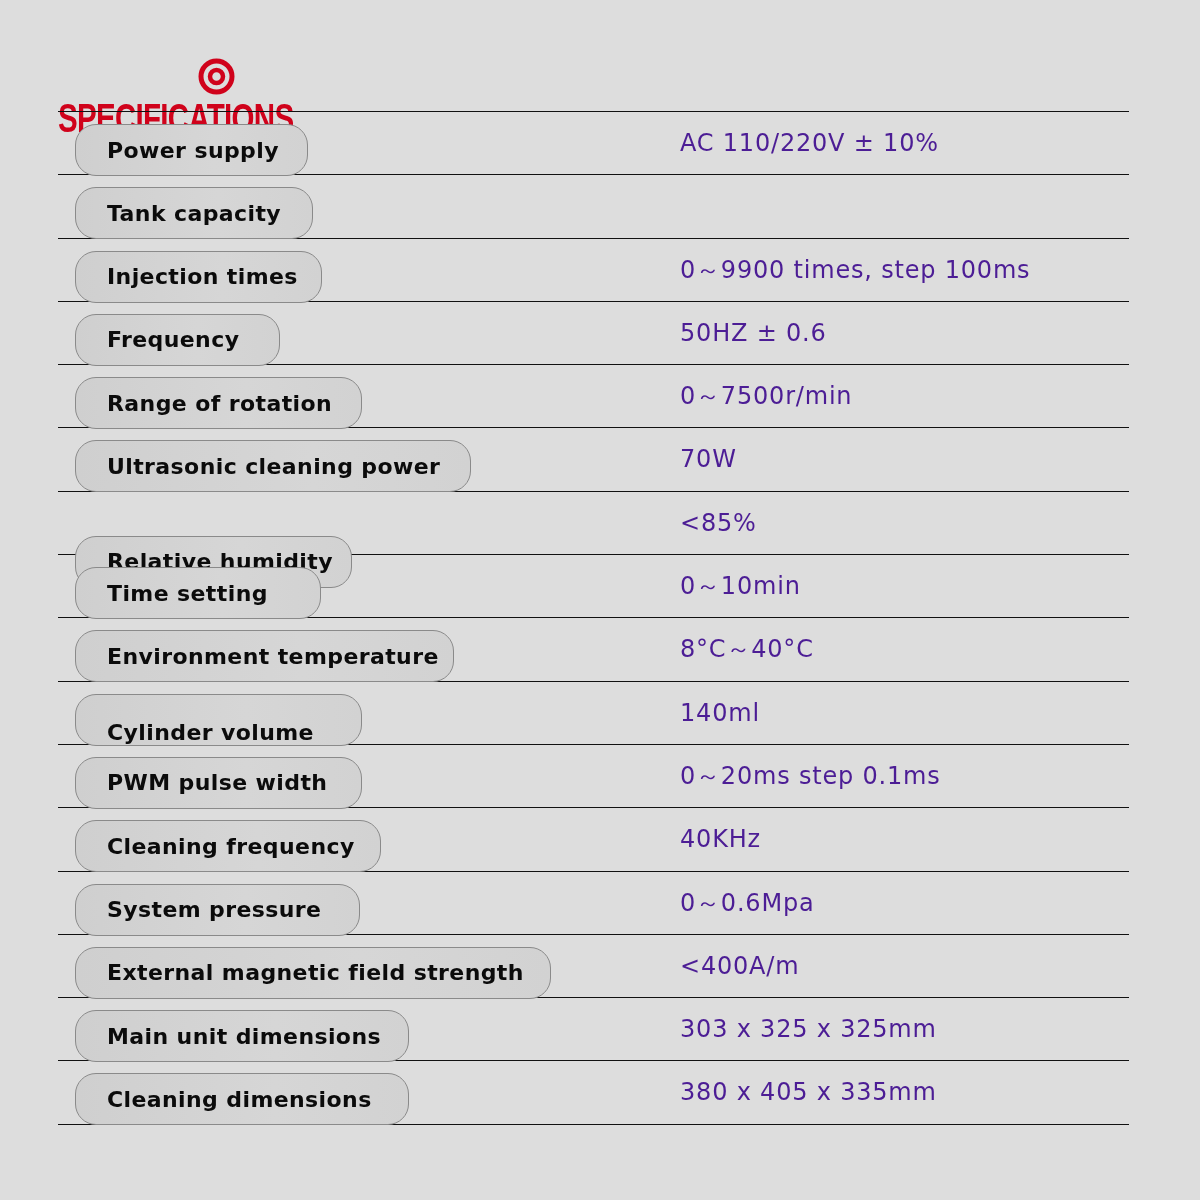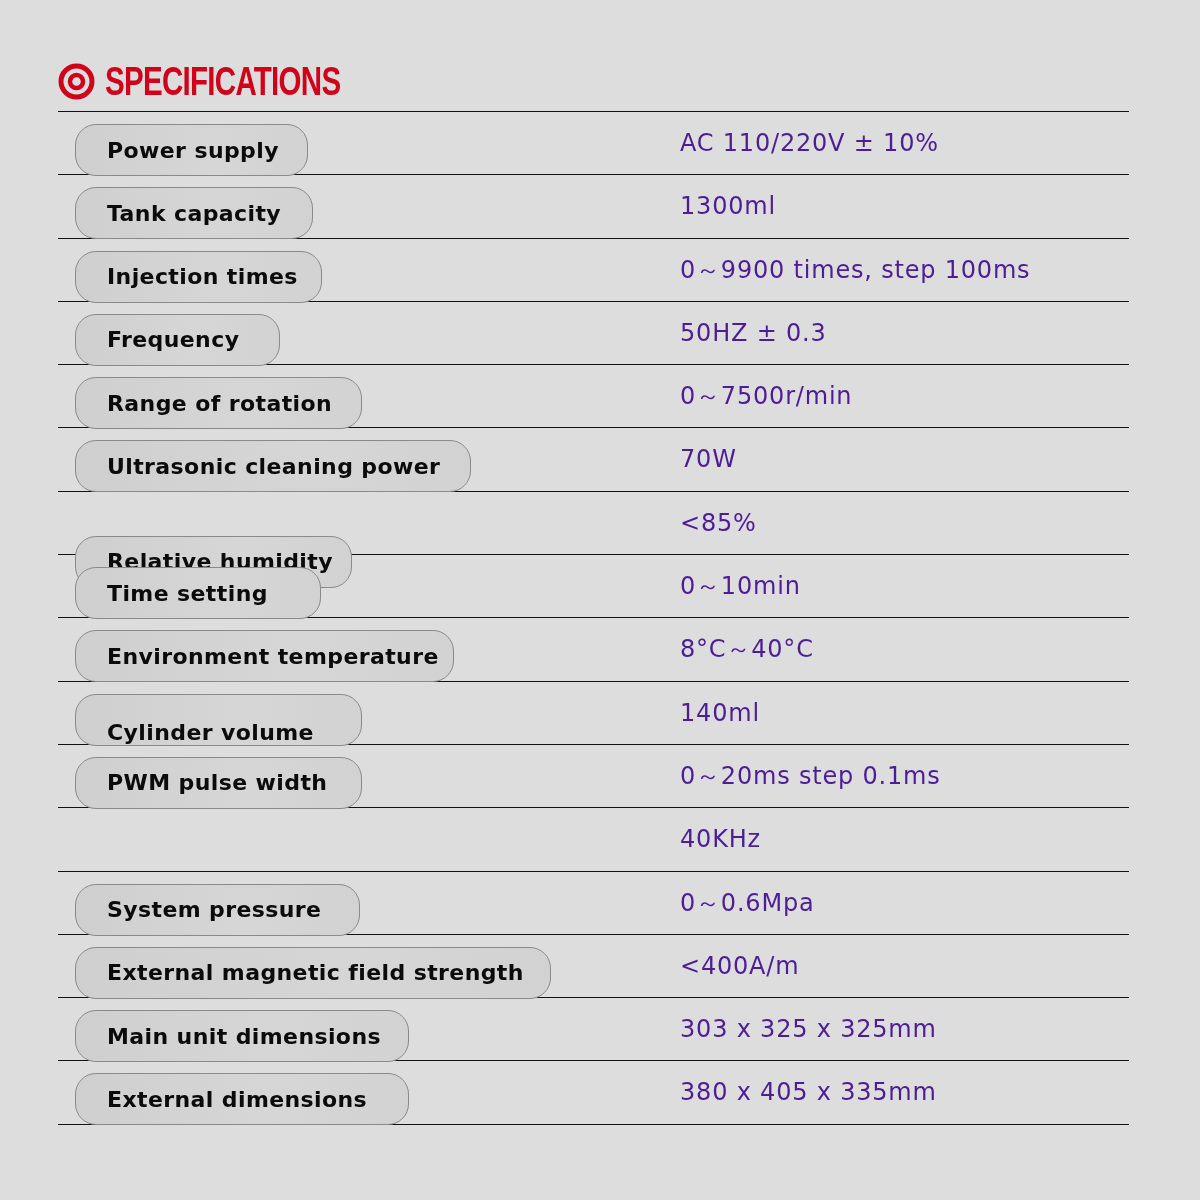--- a/index.html
+++ b/index.html
@@ -14,20 +14,21 @@
     overflow: hidden;
     font-family: "DejaVu Sans", sans-serif;
   }
   .header {
     position: absolute;
     left: 58px;
     top: 58px;
     height: 46px;
     display: flex;
     align-items: center;
+    flex-direction: column;
   }
   .title-icon {
     width: 37px;
     height: 37px;
     display: inline-block;
     margin-right: 10px;
   }
   .title-text {
     font-family: "Liberation Sans", sans-serif;
     font-weight: bold;
@@ -103,33 +104,32 @@
     <div class="row">
       <div class="pill" style="width: 233px;">
         <span class="pill-label">Power supply</span>
       </div>
       <div class="value">AC 110/220V ± 10%</div>
     </div>
     <div class="row">
       <div class="pill" style="width: 238px;">
         <span class="pill-label">Tank capacity</span>
       </div>
-      <div class="value">1300ml</div>
     </div>
     <div class="row">
       <div class="pill" style="width: 247px;">
         <span class="pill-label">Injection times</span>
       </div>
       <div class="value">0～9900 times, step 100ms</div>
     </div>
     <div class="row">
       <div class="pill" style="width: 205px;">
         <span class="pill-label">Frequency</span>
       </div>
-      <div class="value">50HZ ± 0.3</div>
+      <div class="value">50HZ ± 0.6</div>
     </div>
     <div class="row">
       <div class="pill" style="width: 287px;">
         <span class="pill-label">Range of rotation</span>
       </div>
       <div class="value">0～7500r/min</div>
     </div>
     <div class="row">
       <div class="pill" style="width: 396px; align-items: center;">
         <span class="pill-label">Ultrasonic cleaning power</span>
@@ -160,20 +160,23 @@
       </div>
       <div class="value">140ml</div>
     </div>
     <div class="row">
       <div class="pill" style="width: 287px;">
         <span class="pill-label">PWM pulse width</span>
       </div>
       <div class="value">0～20ms step 0.1ms</div>
     </div>
     <div class="row">
+      <div class="pill" style="width: 306px;">
+        <span class="pill-label">Cleaning frequency</span>
+      </div>
       <div class="value">40KHz</div>
     </div>
     <div class="row">
       <div class="pill" style="width: 285px;">
         <span class="pill-label">System pressure</span>
       </div>
       <div class="value">0～0.6Mpa</div>
     </div>
     <div class="row">
       <div class="pill" style="width: 476px;">
@@ -182,17 +185,17 @@
       <div class="value">&lt;400A/m</div>
     </div>
     <div class="row">
       <div class="pill" style="width: 334px;">
         <span class="pill-label">Main unit dimensions</span>
       </div>
       <div class="value">303 x 325 x 325mm</div>
     </div>
     <div class="row">
       <div class="pill" style="width: 334px;">
-        <span class="pill-label">External dimensions</span>
+        <span class="pill-label">Cleaning dimensions</span>
       </div>
       <div class="value">380 x 405 x 335mm</div>
     </div>
   </div>
 
 </body></html>

